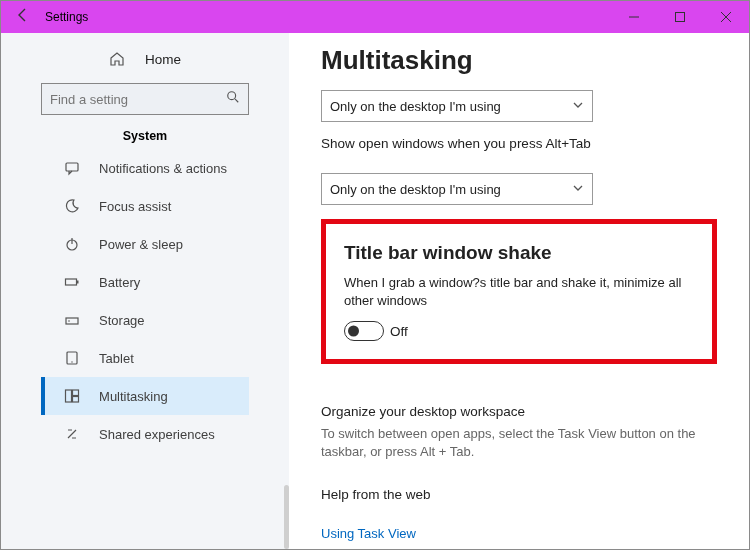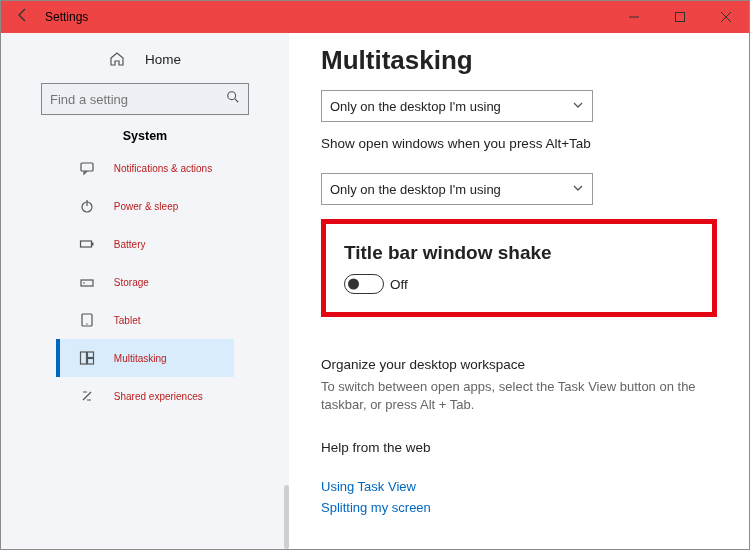--- a/index.html
+++ b/index.html
@@ -1,36 +1,36 @@
 <!DOCTYPE html>
 <html><head>
 <meta charset="utf-8">
 <style>
   * { box-sizing: border-box; margin: 0; padding: 0; font-family: "Segoe UI", -apple-system, sans-serif; }
   body { width: 750px; height: 550px; overflow: hidden; background: #fff; }
   .window { width: 100%; height: 100%; display: flex; flex-direction: column; border: 1px solid #8a8a8a; }
 
-  .titlebar { height: 32px; display: flex; align-items: center; background: #ef4444; justify-content: center; }
+  .titlebar { height: 32px; display: flex; align-items: center; background: #d946ef; justify-content: center; }
   .titlebar .back { width: 44px; text-align: center; font-size: 16px; color: #333; }
   .titlebar .title { font-size: 12px; color: #000; }
   .titlebar .spacer { flex: 1; }
   .cap { width: 46px; height: 32px; display: flex; align-items: center; justify-content: center; color: #333; }
   .cap svg { width: 10px; height: 10px; }
 
   .body { flex: 1; display: flex; min-height: 0; }
 
   .sidebar { width: 288px; background: #f3f5f8; padding: 8px 0 0 0; display: flex; flex-direction: column; overflow: hidden; align-items: center; }
   .home { display: flex; align-items: center; padding: 10px 22px; font-size: 13.5px; color: #222; }
   .home .icon { width: 18px; margin-right: 18px; color: #555; }
   .search { margin: 6px 18px 14px 18px; height: 32px; border: 1px solid #868686; background: #edf0f4; display: flex; align-items: center; padding: 0 8px; }
   .search input { flex: 1; border: none; background: transparent; font-size: 13px; color: #666; outline: none; }
   .search .sicon { color: #555; }
   .cat-title { font-size: 12.5px; font-weight: 600; padding: 0 22px 6px 22px; color: #000; }
   .nav { flex: 1; overflow-y: auto; }
-  .nav-item { display: flex; align-items: center; padding: 11px 22px; font-size: 10px; color: #b91c1c; position: relative; }
+  .nav-item { display: flex; align-items: center; padding: 11px 22px; font-size: 13px; color: #404040; position: relative; }
   .nav-item .icon { width: 18px; margin-right: 18px; color: #555; display: flex; align-items: center; justify-content: center; }
   .nav-item.active { background: #d9ecfb; }
   .nav-item.active::before { content: ""; position: absolute; left: 0; top: 0; bottom: 0; width: 4px; background: #0067c0; }
   .scrollbar { width: 5px; background: #cfcfcf; border-radius: 3px; position: absolute; right: 0; bottom: 0; height: 64px; }
   .sidebar { position: relative; }
 
   .main { flex: 1; padding: 8px 32px 10px 32px; overflow-y: auto; color: #222; }
   .page-title { font-size: 26px; font-weight: 600; margin: 4px 0 14px 0; }
   .dropdown { width: 272px; height: 32px; border: 1px solid #999; display: flex; align-items: center; padding: 0 8px; font-size: 13px; margin-bottom: 14px; }
   .dropdown .dd-spacer { flex: 1; }
@@ -105,20 +105,28 @@
               <svg viewBox="0 0 16 16">
                 <rect x="2" y="3" width="12" height="8" rx="1" stroke="#555" stroke-width="1.2" fill="none"></rect>
                 <path d="M5 11 L5 14 L8 11" stroke="#555" stroke-width="1.2" fill="none"></path>
               </svg>
             </span>
           <span>Notifications &amp; actions</span>
         </div>
         <div class="nav-item">
           <span class="icon">
               <svg viewBox="0 0 16 16">
+                <path d="M10 2 A6 6 0 1 0 14 10 A5 5 0 0 1 10 2 Z" stroke="#555" stroke-width="1.2" fill="none"></path>
+              </svg>
+            </span>
+          <span>Focus assist</span>
+        </div>
+        <div class="nav-item">
+          <span class="icon">
+              <svg viewBox="0 0 16 16">
                 <circle cx="8" cy="9" r="5" stroke="#555" stroke-width="1.2" fill="none"></circle>
                 <line x1="8" y1="2" x2="8" y2="8" stroke="#555" stroke-width="1.2"></line>
               </svg>
             </span>
           <span>Power &amp; sleep</span>
         </div>
         <div class="nav-item">
           <span class="icon">
               <svg viewBox="0 0 16 16">
                 <rect x="1.5" y="5" width="11" height="6" stroke="#555" stroke-width="1.2" fill="none"></rect>
@@ -183,20 +191,21 @@
       <div class="dropdown">
         <span>Only on the desktop I'm using</span>
         <span class="dd-spacer"></span>
         <span><svg viewBox="0 0 12 12" width="12" height="12">
               <path d="M2 4 L6 8 L10 4" stroke="#555" stroke-width="1.3" fill="none"></path>
             </svg></span>
       </div>
 
       <div class="highlight-box">
         <div class="subhead">Title bar window shake</div>
+        <div class="desc">When I grab a window?s title bar and shake it, minimize all other windows</div>
         <div class="toggle-row">
           <div class="toggle"></div>
           <div class="toggle-label">Off</div>
         </div>
       </div>
 
       <div class="tip-head">Organize your desktop workspace</div>
       <div class="tip-body">To switch between open apps, select the Task View button on the taskbar, or press Alt + Tab.</div>
 
       <div class="help-head">Help from the web</div>

